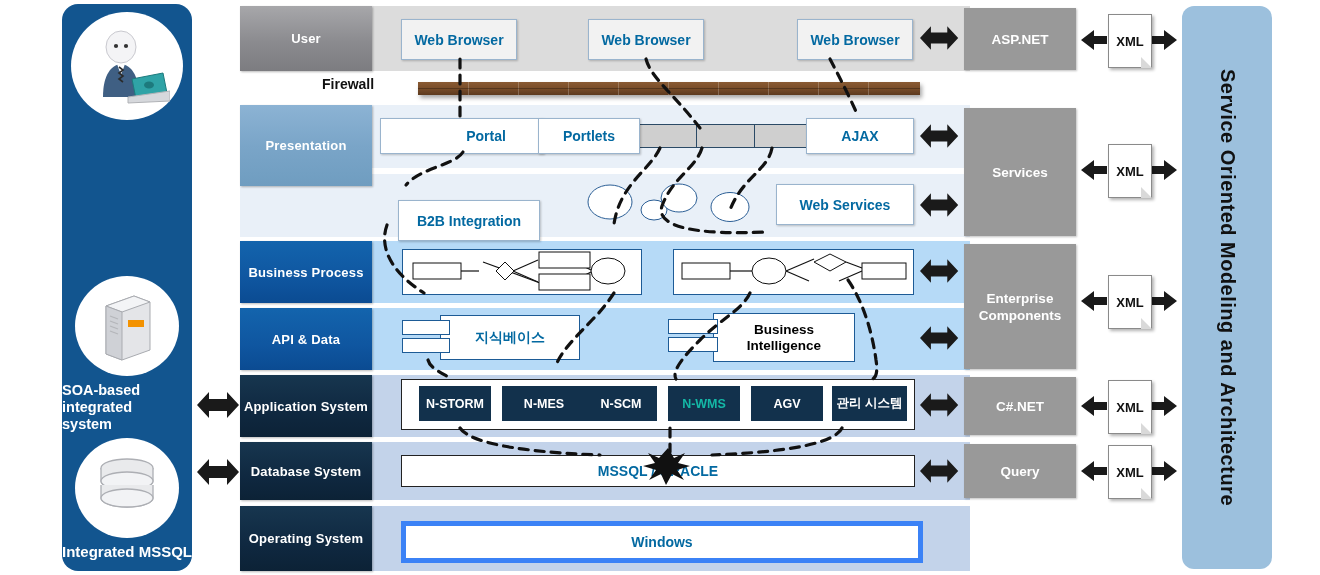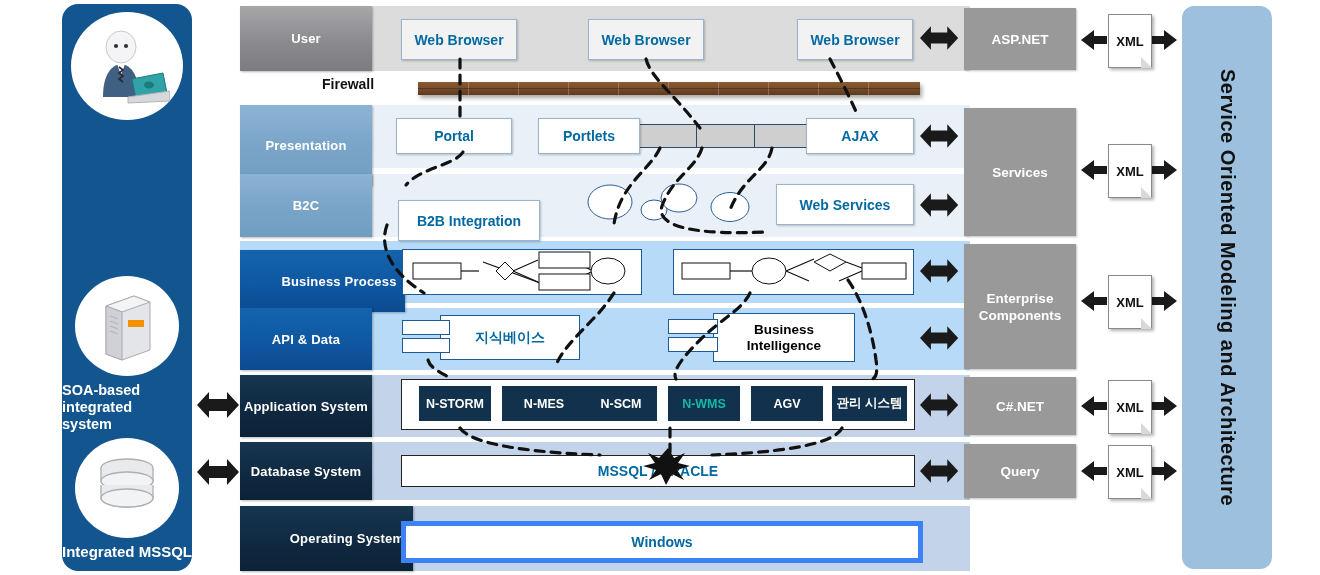--- a/index.html
+++ b/index.html
@@ -163,47 +163,46 @@
 <div class="band band-pale" style="top:174px;width:730px;height:63px;"></div>
 <div class="band band-blue" style="top:241px;width:730px;height:62px;"></div>
 <div class="band band-blue" style="top:308px;width:730px;height:62px;"></div>
 <div class="band band-steel" style="top:375px;width:730px;height:62px;"></div>
 <div class="band band-steel" style="top:442px;width:730px;height:58px;"></div>
 <div class="band band-steel" style="top:506px;width:730px;height:65px;"></div>
 
 <div id="layer-col">
   <div class="layer-chip chip-user" style="top:6px;height:65px;">User</div>
   <div class="layer-chip chip-pres" style="top:105px;height:81px;">Presentation</div>
-  <div class="layer-chip chip-pres" style="top:174px;height:63px;">B2C</div>
-  <div class="layer-chip chip-mid" style="top:250px;height:62px;padding-left:33px;">Business  Process</div>
+  <div class="layer-chip chip-mid" style="top:241px;height:62px;">Business  Process</div>
   <div class="layer-chip chip-mid" style="top:308px;height:62px;">API &amp; Data</div>
   <div class="layer-chip chip-dark" style="top:375px;height:62px;">Application  System</div>
   <div class="layer-chip chip-dark" style="top:442px;height:58px;">Database  System</div>
-  <div class="layer-chip chip-dark" style="top:506px;height:65px;padding-left:41px;">Operating  System</div>
+  <div class="layer-chip chip-dark" style="top:506px;height:65px;">Operating  System</div>
 </div>
 
 <div id="firewall-label">Firewall</div>
 <div id="firewall-bar">
   <div class="brick" style="left:50px"></div>
     <div class="brick" style="left:100px"></div>
   <div class="brick" style="left:150px"></div>
     <div class="brick" style="left:200px"></div>
   <div class="brick" style="left:250px"></div>
     <div class="brick" style="left:300px"></div>
   <div class="brick" style="left:350px"></div>
     <div class="brick" style="left:400px"></div>
   <div class="brick" style="left:450px"></div>
   <div style="position:absolute;left:0;top:6px;width:502px;height:1px;background:rgba(0,0,0,.28)"></div>
 </div>
 
 <div class="node" style="left:401px;top:19px;width:114px;height:39px;">Web Browser</div>
 <div class="node" style="left:588px;top:19px;width:114px;height:39px;">Web Browser</div>
 <div class="node" style="left:797px;top:19px;width:114px;height:39px;">Web Browser</div>
 
-<div class="node white" style="left:396px;top:118px;width:114px;height:34px;">Portal</div>
+<div class="node white" style="left:380px;top:118px;width:114px;height:34px;padding-left:48px;">Portal</div>
 <div class="node white" style="left:538px;top:118px;width:100px;height:34px;z-index:3;">Portlets</div>
 <div style="position:absolute;left:638px;top:124px;width:173px;height:22px;">
   <div class="portlet-seg" style="left:0px;width:59px;"></div>
   <div class="portlet-seg" style="left:58px;width:59px;"></div>
   <div class="portlet-seg" style="left:116px;width:57px;"></div>
 </div>
 <div class="node white" style="left:806px;top:118px;width:106px;height:34px;">AJAX</div>
 
 <div class="node white" style="left:398px;top:200px;width:140px;height:39px;">B2B Integration</div>
 <div class="node white" style="left:776px;top:184px;width:136px;height:39px;">Web Services</div>

